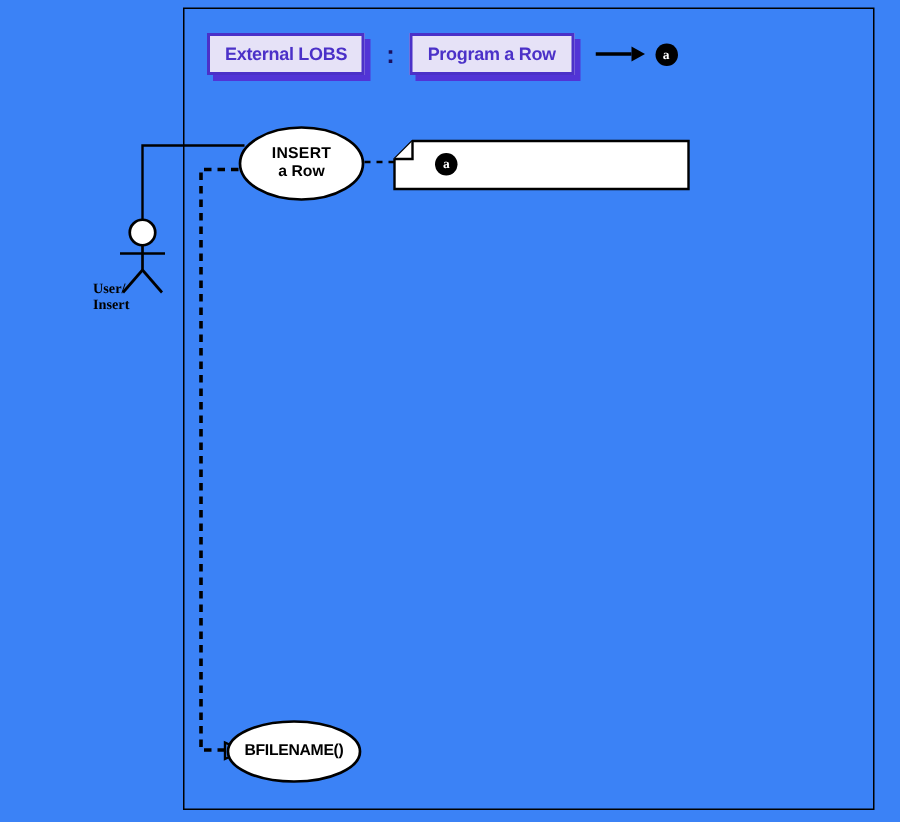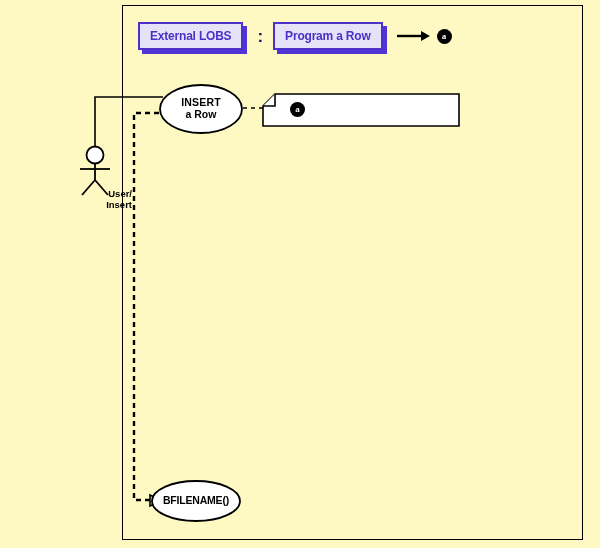--- a/index.html
+++ b/index.html
@@ -7,21 +7,21 @@
     padding: 0;
     background: #ffffff;
   }
   body {
     font-family: "Liberation Sans", sans-serif;
   }
   #stage {
     position: relative;
     width: 600px;
     height: 548px;
-    background: #fef9c3;
+    background: #3b82f6;
     overflow: hidden;
   }
 
   
   #diagram-frame {
     position: absolute;
     left: 122px;
     top: 5px;
     width: 461px;
     height: 535px;
@@ -118,26 +118,26 @@
     font-weight: bold;
     letter-spacing: -0.2px;
   }
 
   
   #actor-label {
     position: absolute;
     left: 62px;
     top: 188px;
     width: 70px;
-    text-align: right;
+    text-align: left;
     font-size: 9.5px;
     font-weight: bold;
     color: #000000;
     line-height: 1.2;
-    font-family: Liberation Sans, sans-serif;
+    font-family: Liberation Serif, serif;
   }
 
   
   #note-box {
     position: absolute;
     left: 263px;
     top: 94px;
     width: 196px;
     height: 32px;
     box-sizing: border-box;

